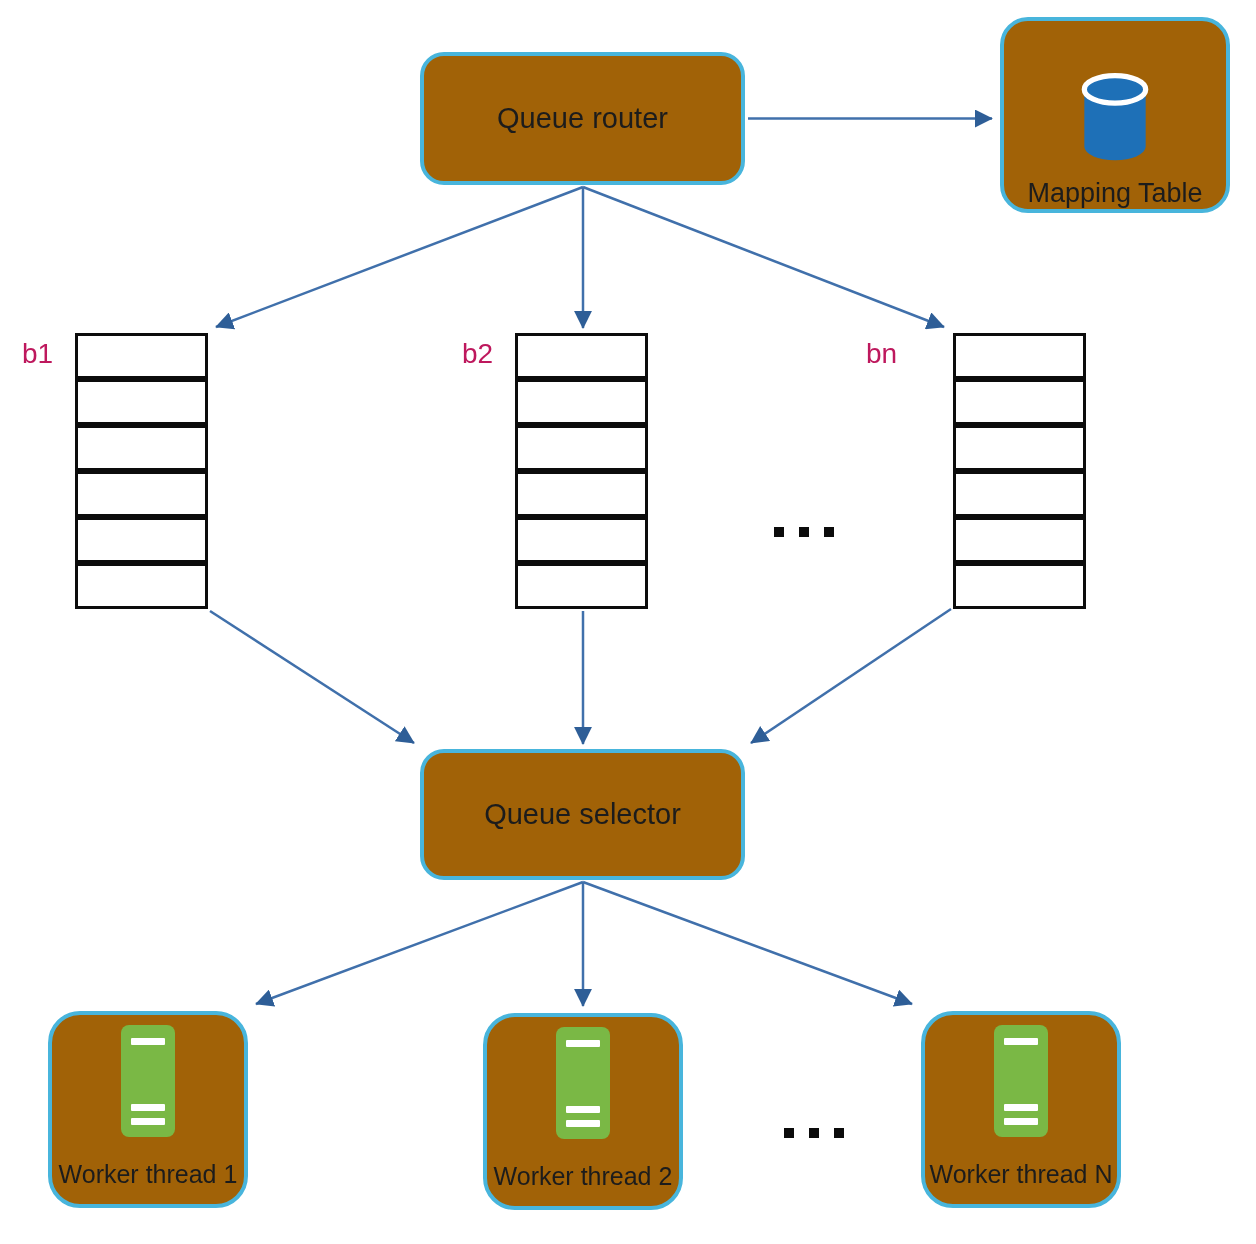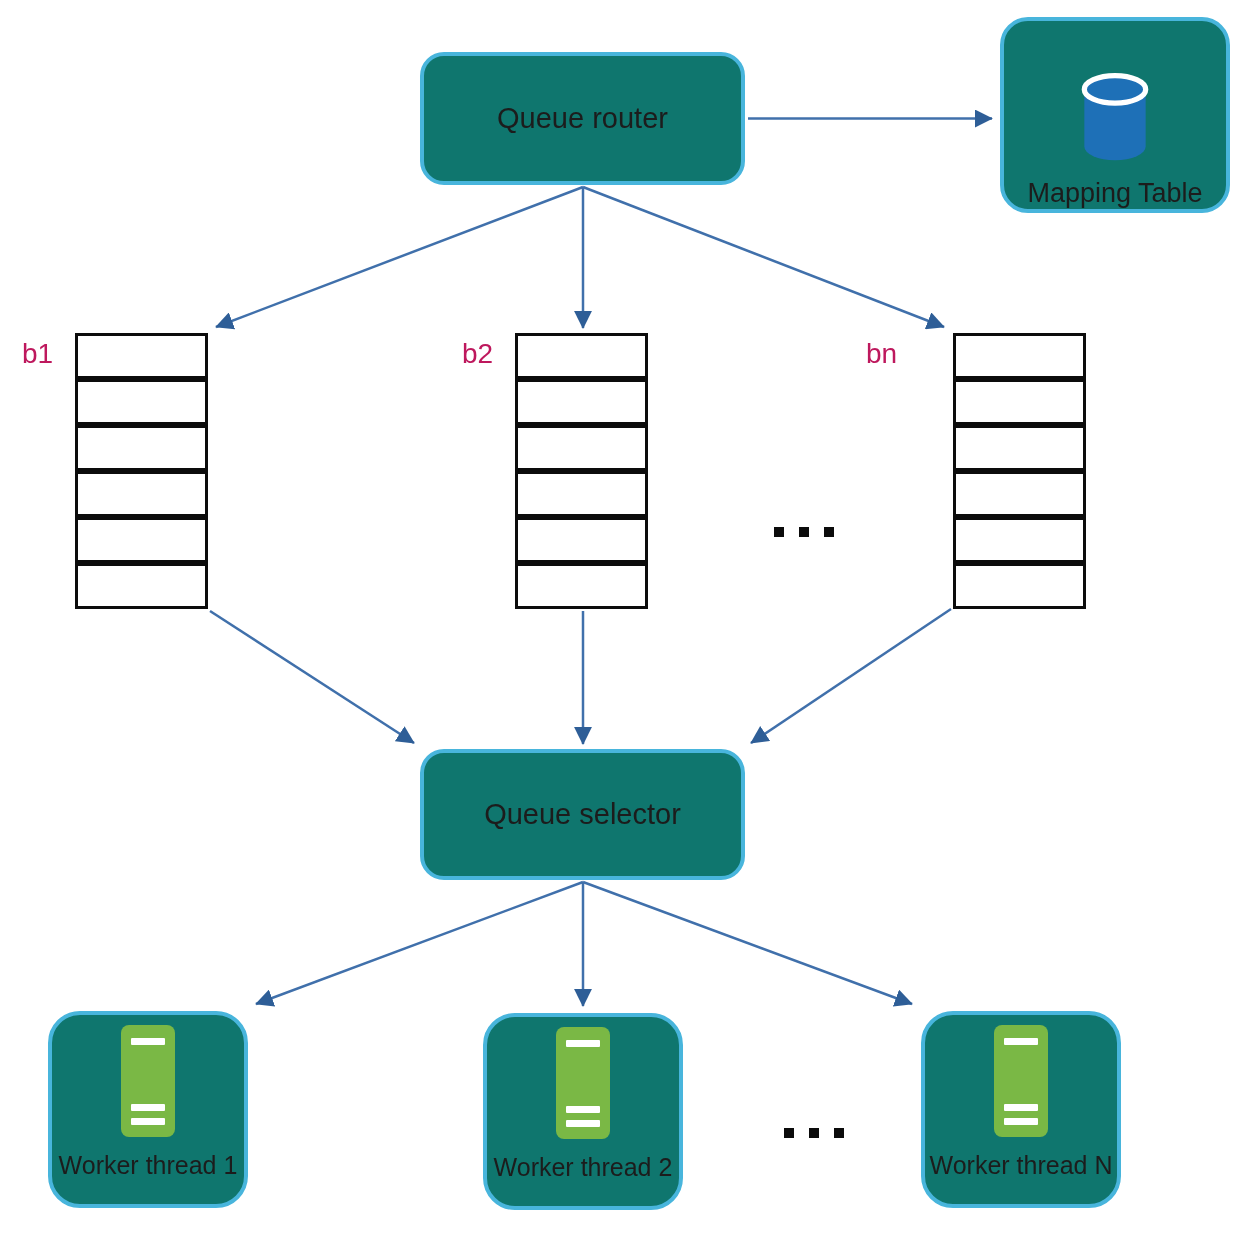--- a/index.html
+++ b/index.html
@@ -13,21 +13,21 @@
     width: 1256px;
     height: 1244px;
     background: #ffffff;
     overflow: hidden;
     color: #1c1c1c;
   }
   
   .node {
     position: absolute;
     box-sizing: border-box;
-    background: #0f766e;
+    background: #a16207;
     border: 4px solid #48b5dc;
     display: flex;
     align-items: center;
     justify-content: center;
     white-space: nowrap;
   }
   #router-node {
     left: 420px; top: 52px; width: 325px; height: 133px;
     border-radius: 24px; font-size: 29px;
   }
@@ -44,21 +44,21 @@
   #mapping-node .node-label { margin-top: 4px; }
   .worker-node {
     width: 200px; height: 197px;
     border-radius: 32px; font-size: 25px;
     flex-direction: column; justify-content: flex-start;
     padding-top: 10px;
   }
   #worker-1 { left: 48px;  top: 1011px; }
   #worker-2 { left: 483px; top: 1013px; }
   #worker-n { left: 921px; top: 1011px; }
-  .worker-node .node-label { margin-top: 14px; }
+  .worker-node .node-label { margin-top: 23px; }
 
   
   .stack { position: absolute; width: 133px; }
   .cell {
     box-sizing: border-box;
     width: 133px; height: 46px;
     background: #ffffff;
     border: 3px solid #0c0c0c;
   }
   #stack-b1 { left: 75px;  top: 333px; }

